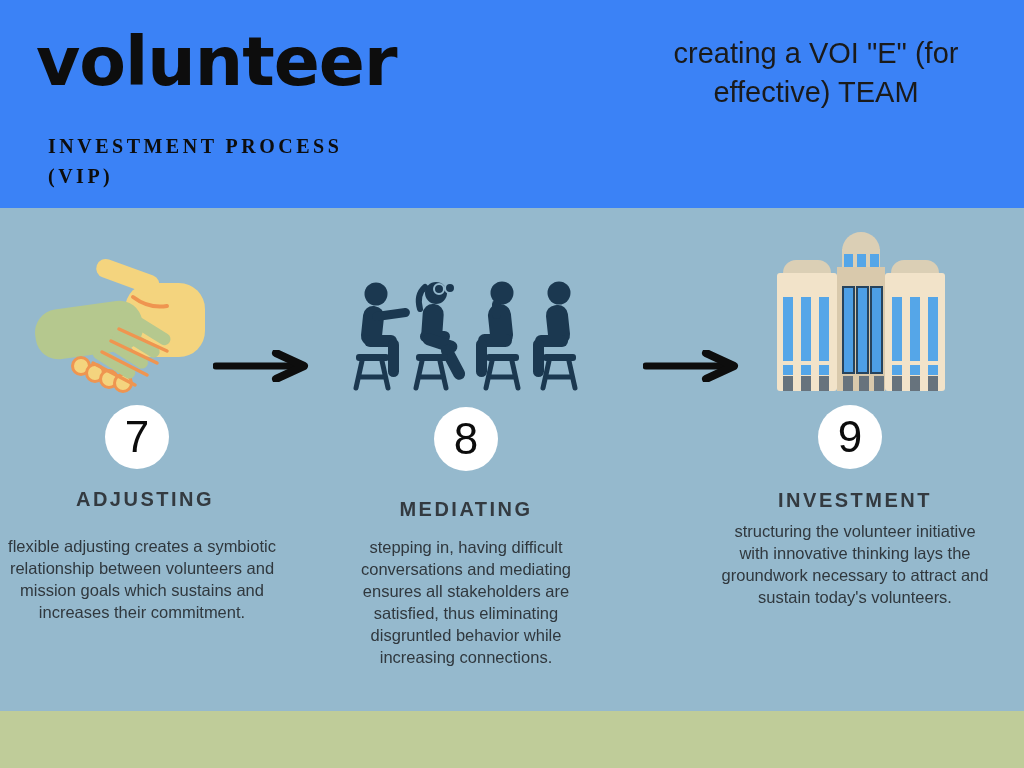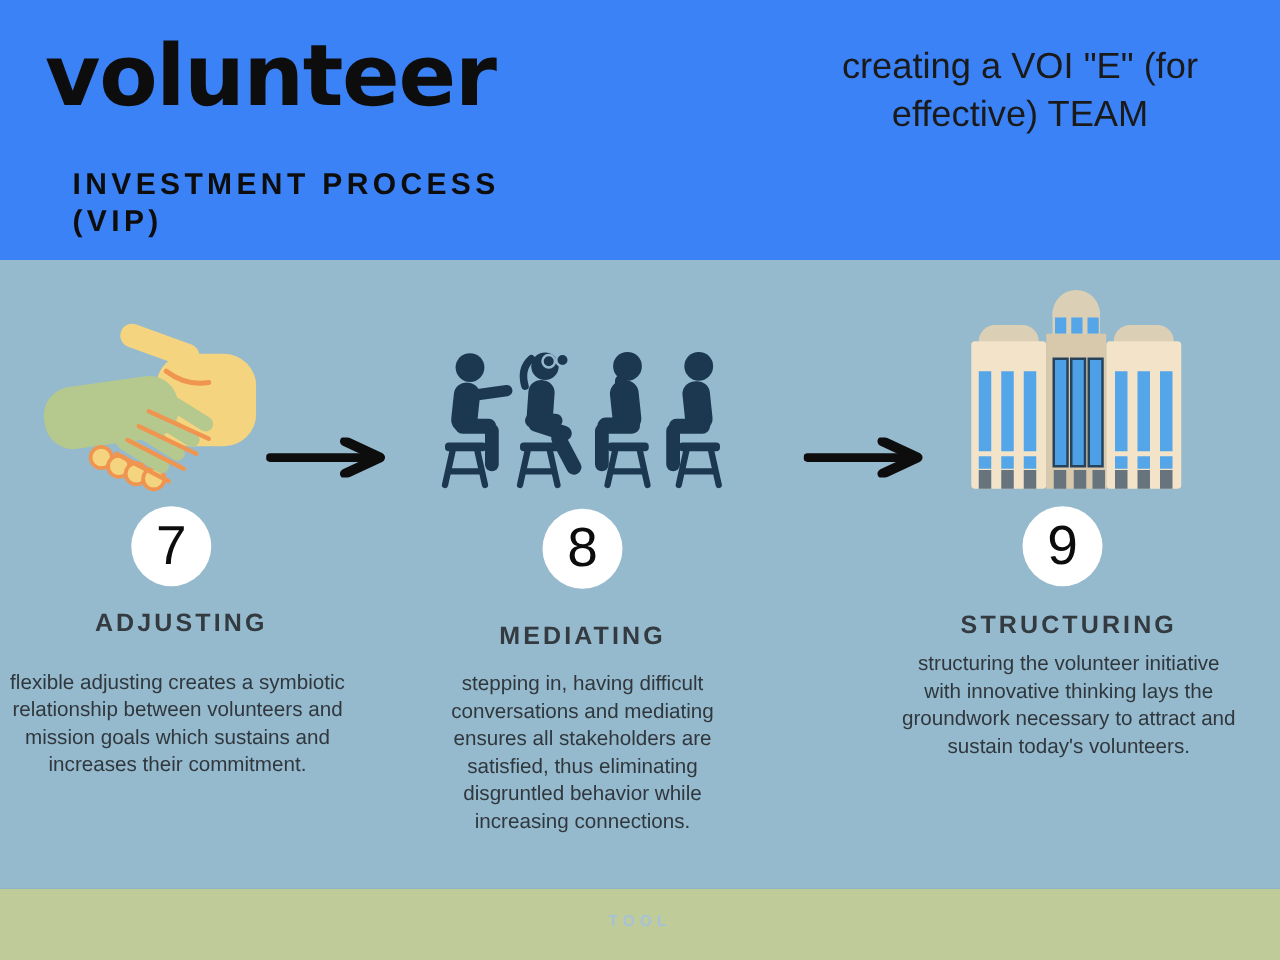--- a/index.html
+++ b/index.html
@@ -7,23 +7,23 @@
     position:relative;width:1024px;height:768px;background:#3b82f6;
     overflow:hidden;font-family:"Liberation Sans",sans-serif;
   }
   
   .brand-logo{
     position:absolute;left:36px;top:28px;
     font-family:"DejaVu Sans",sans-serif;font-weight:bold;
     font-size:68px;letter-spacing:-1px;color:#0d0d0d;line-height:1;
   }
   .brand-sub{
-    position:absolute;left:58px;
-    font-family:Liberation Sans, sans-serif;font-weight:bold;
-    font-size:24px;letter-spacing:3.5px;color:#0d0d0d;line-height:1;
+    position:absolute;left:48px;
+    font-family:Liberation Serif, serif;font-weight:bold;
+    font-size:20px;letter-spacing:3.5px;color:#0d0d0d;line-height:1;
   }
   .brand-sub1{top:136px;}
   .brand-sub2{top:166px;}
   .page-title{
     position:absolute;left:618px;top:34px;width:396px;
     text-align:center;font-size:29px;line-height:39px;color:#1a1a1a;
   }
   
   .main-band{position:absolute;left:0;top:208px;width:1024px;height:503px;background:#95b9cd;}
   .step-icon{position:absolute;}
@@ -202,25 +202,24 @@
     </div>
   <div class="num-circle num-2">
       <span>8</span>
     </div>
   <div class="num-circle num-3">
       <span>9</span>
     </div>
 
   <div class="step-title title-1">ADJUSTING</div>
   <div class="step-title title-2">MEDIATING</div>
-  <div class="step-title title-3">STRUCTURING</div>
+  <div class="step-title title-3">INVESTMENT</div>
 
   <div class="step-desc desc-1">flexible adjusting creates a symbiotic relationship between volunteers and mission goals which sustains and increases their commitment.</div>
   <div class="step-desc desc-2">stepping in, having difficult conversations and mediating ensures all stakeholders are satisfied, thus eliminating disgruntled behavior while increasing connections.</div>
   <div class="step-desc desc-3">structuring the volunteer initiative with innovative thinking lays the groundwork necessary to attract and sustain today's volunteers.</div>
 
   <div class="footer-band">
     <div class="footer-text">
-      <div>TOOL</div>
     </div>
   </div>
 
 </div>
 
 </body></html>

